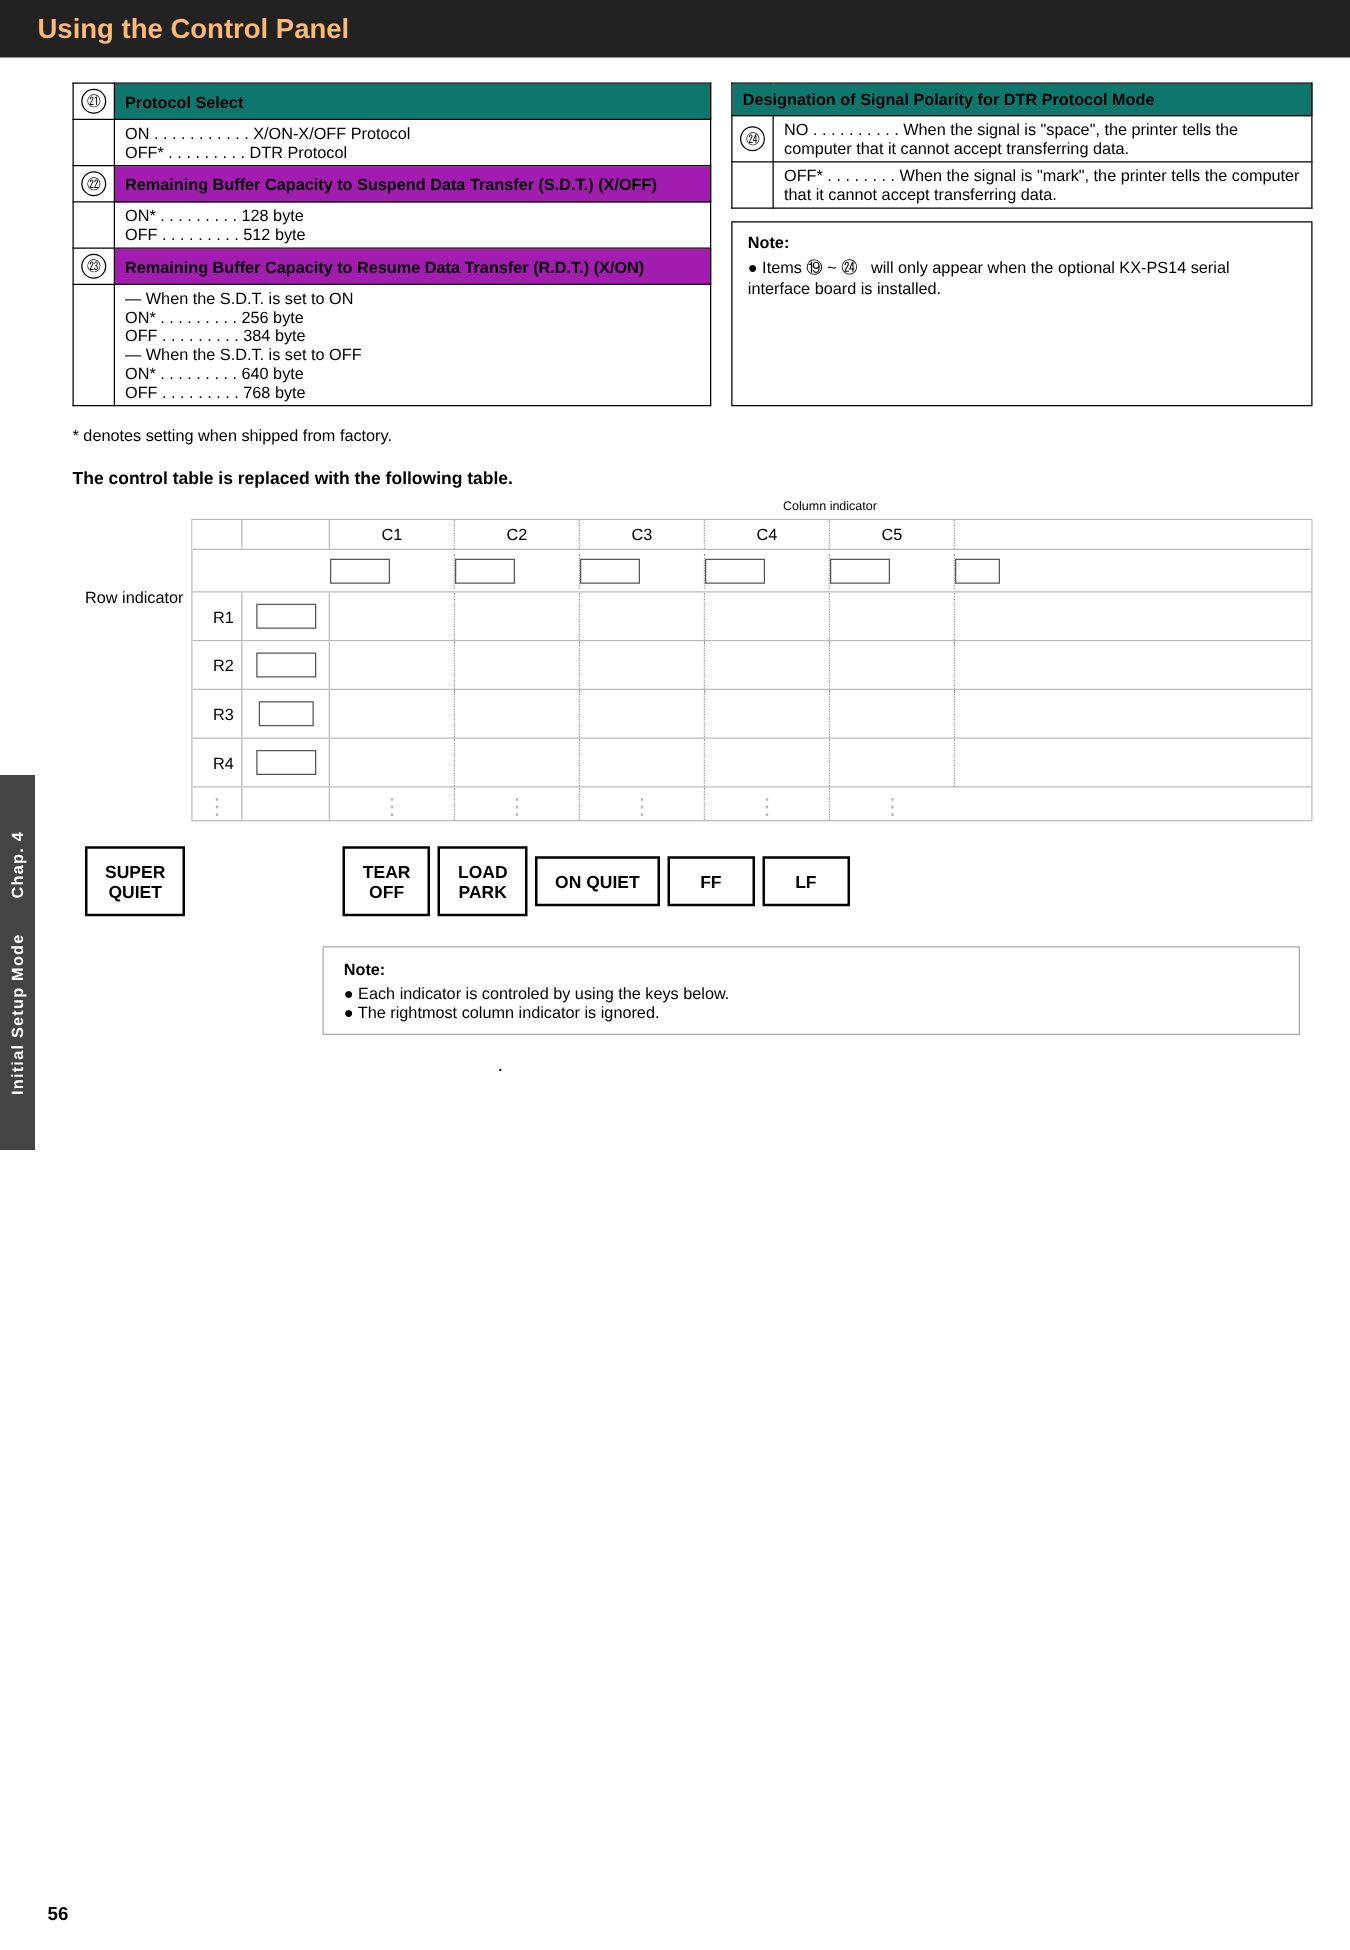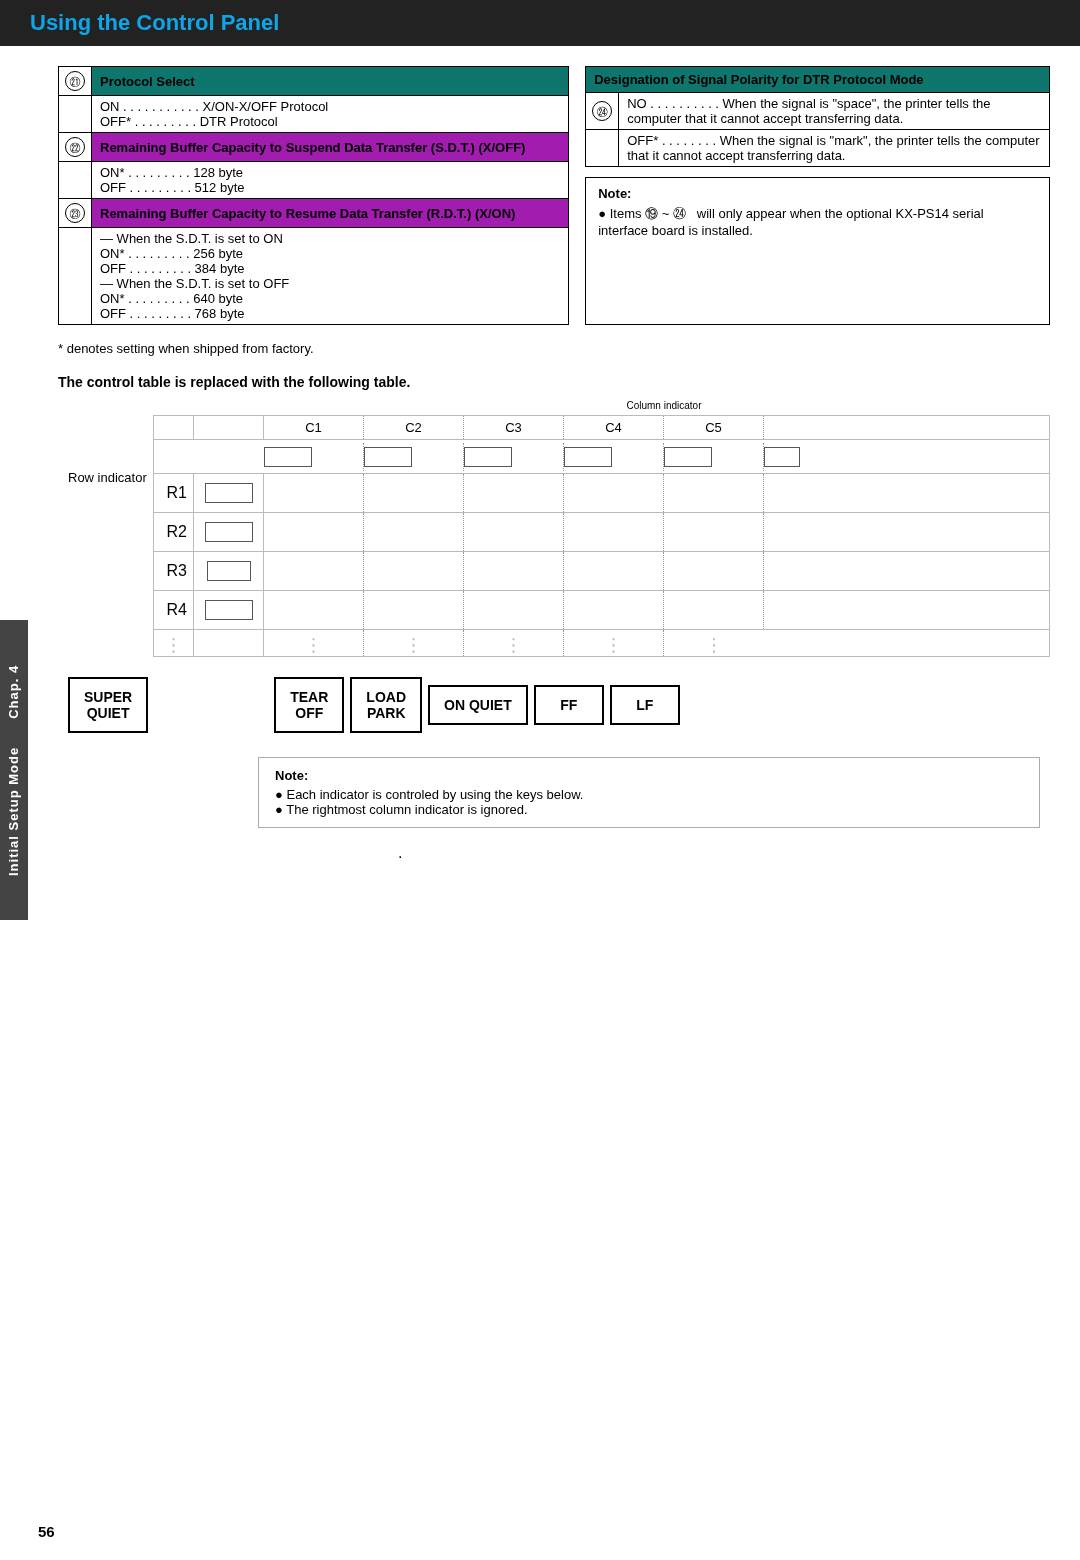--- a/index.html
+++ b/index.html
@@ -9,21 +9,21 @@
       background: #fff;
       font-family: Arial, sans-serif;
       font-size: 14px;
       color: #000;
       position: relative;
     }
 
     
     .page-header {
       background: #222;
-      color: #0ea5e9;
+      color: #fdba74;
       padding: 10px 30px;
       font-size: 22px;
       font-weight: bold;
     }
 
     
     .side-tab {
       position: absolute;
       left: 0;
       top: 620px;
@@ -159,21 +159,21 @@
       font-weight: bold;
     }
 
     .grid-full-row {
       display: flex;
       border-bottom: 1px solid #bbb;
     }
 
     .grid-label-cell {
       width: 40px;
-      font-size: 16px;
+      font-size: 13px;
       text-align: left;
       display: flex;
       align-items: center;
       justify-content: flex-end;
       padding-right: 6px;
       border-right: 1px solid #bbb;
       min-height: 38px;
     }
 
     .grid-data-col {

